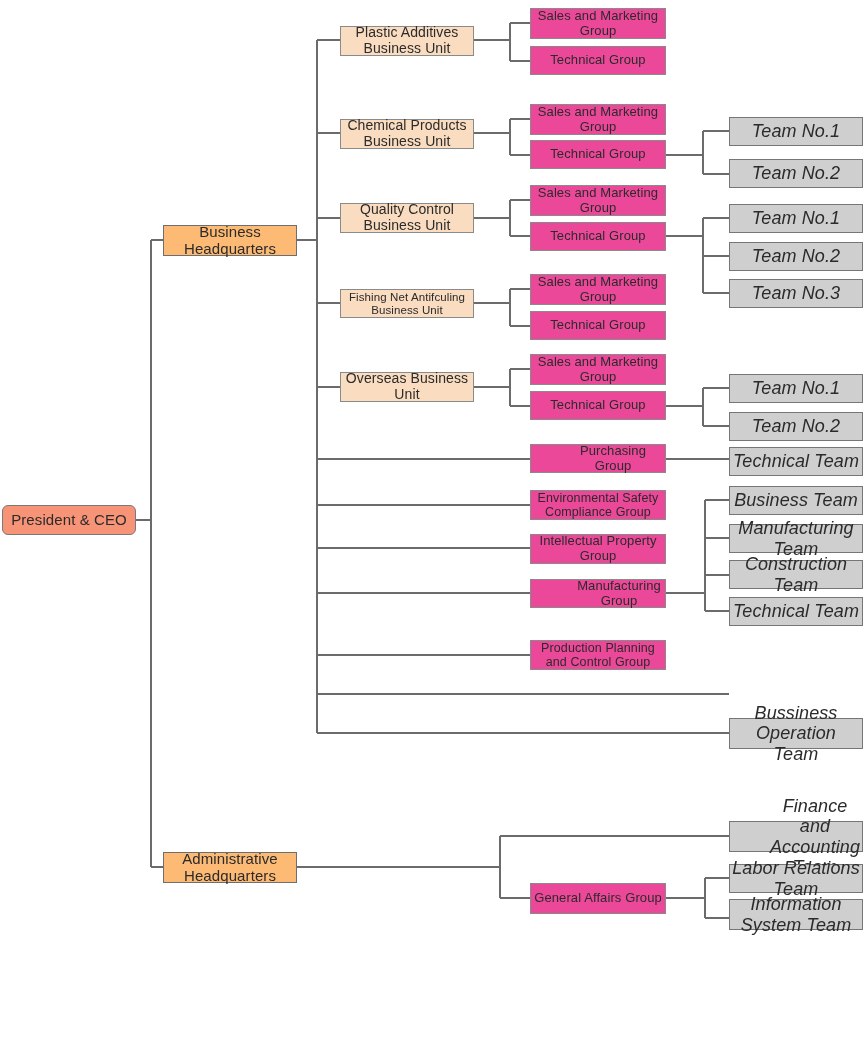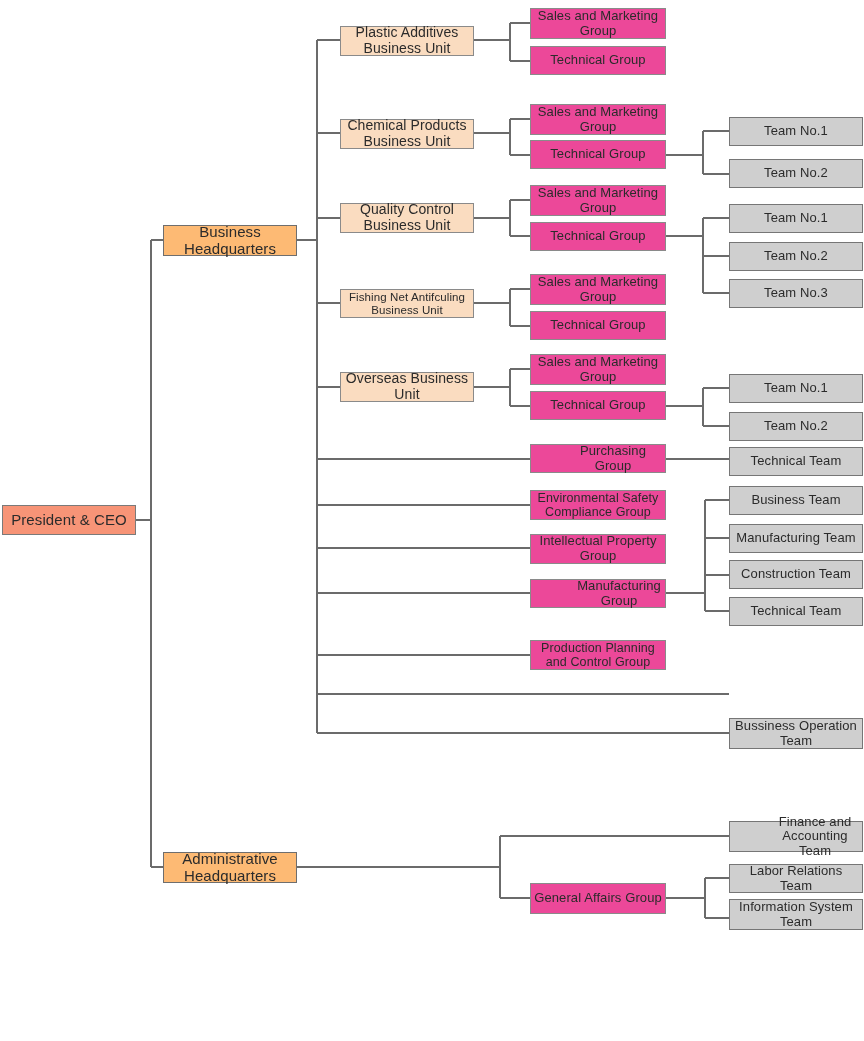--- a/index.html
+++ b/index.html
@@ -34,21 +34,21 @@
     line-height: 1.12;
     color: #2b2b2b;
     letter-spacing: .1px;
     padding: 0 2px;
   }
   .node span { display: block; width: 100%; }
   .lvl-ceo   { background: #f79477; border-color: #7a7a7a; font-size: 15px; }
   .lvl-hq    { background: #fdba74; border-color: #6e6e6e; font-size: 15px; }
   .lvl-bu    { background: #fadcc0; border-color: #8a8a8a; font-size: 14px; }
   .lvl-grp   { background: #ec4899; border-color: #8a8a8a; font-size: 13px; }
-  .lvl-team  { background: #cfcfcf; border-color: #767676; font-size: 13px; }
+  .lvl-team  { background: #cfcfcf; border-color: #767676; font-size: 18px; font-style: italic; }
   .lvl-bu.small { font-size: 11.5px; }
   .lvl-grp.wide { font-size: 12.5px; }
 </style>
 </head>
 <body>
 
 <div id="chart">
 
   <svg id="wires" viewBox="0 0 864 1041" xmlns="http://www.w3.org/2000/svg">
     <g fill="none" stroke="#6b6b6b" stroke-width="1.2" shape-rendering="crispEdges">
@@ -131,21 +131,21 @@
       <path d="M500,836 H729"></path>
       <path d="M500,898 H530"></path>
 
       <path d="M666,898 H705"></path>
       <path d="M705,878 V918"></path>
       <path d="M705,878 H729"></path>
       <path d="M705,918 H729"></path>
     </g>
   </svg>
 
-  <div class="node lvl-ceo" style="left:2px;  top:505px; width:134px; height:30px;">
+  <div class="node lvl-ceo" style="left:2px;  top:505px; width:134px; height:30px;border-radius:6px;">
     <span>President &amp; CEO</span>
   </div>
 
   <div class="node lvl-hq" style="left:163px; top:225px; width:134px; height:31px;">
     <span>Business Headquarters</span>
   </div>
   <div class="node lvl-hq" style="left:163px; top:852px; width:134px; height:31px;">
     <span>Administrative Headquarters</span>
   </div>
 

